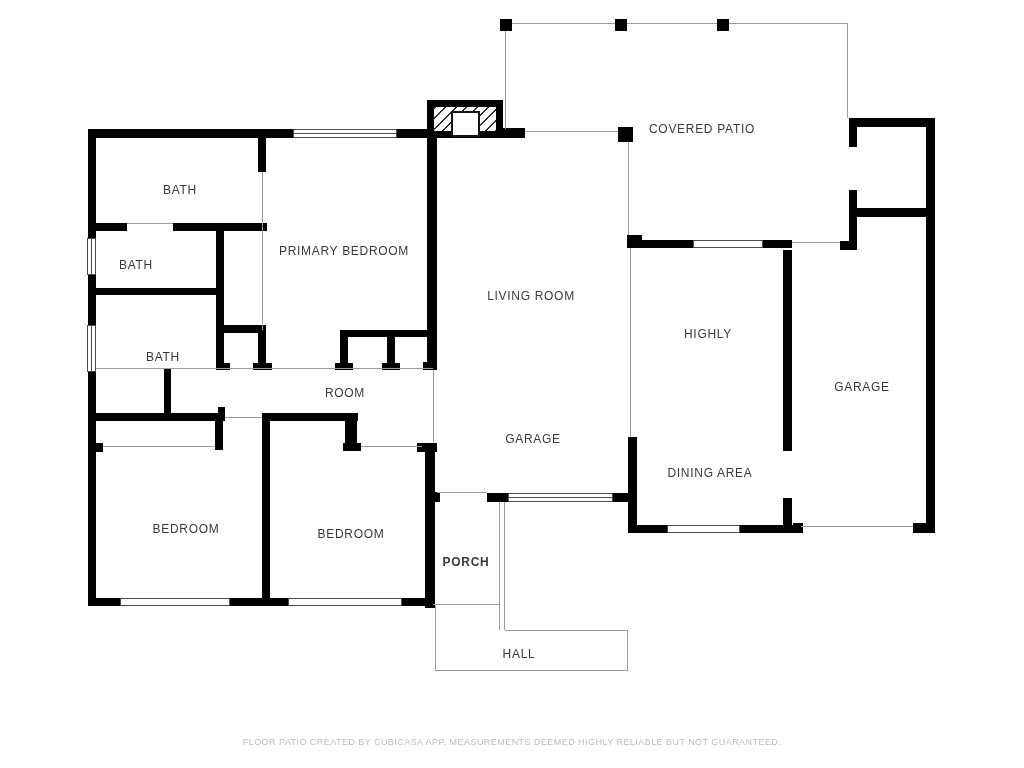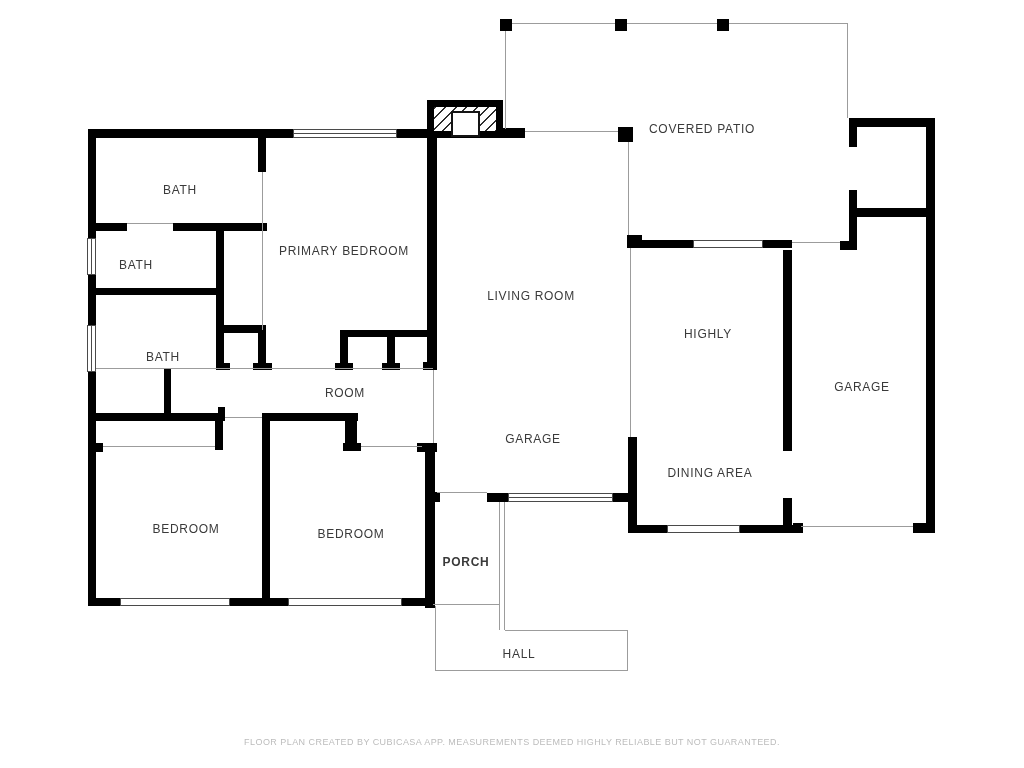--- a/index.html
+++ b/index.html
@@ -18,21 +18,21 @@
   .walkway{background:#ffffff;border-left:1px solid #9c9c9c;border-right:1px solid #9c9c9c;box-sizing:border-box;}
   .label{position:absolute;transform:translate(-50%,-50%);font-size:12px;letter-spacing:0.7px;
          color:#3a3a3a;white-space:nowrap;}
   .footer{position:absolute;left:0;top:737px;width:1024px;text-align:center;font-size:9px;
           letter-spacing:0.45px;color:#bcbcbc;}
 </style>
 </head>
 <body>
 
 <div id="floorplan">
-  <div class="footer">FLOOR PLAN CREATED BY CUBICASA APP. MEASUREMENTS DEEMED HIGHLY RELIABLE BUT NOT GUARANTEED.</div>
+  <div class="footer">FLOOR PATIO CREATED BY CUBICASA APP. MEASUREMENTS DEEMED HIGHLY RELIABLE BUT NOT GUARANTEED.</div>
 <div class="abs wall" style="left: 88px; top: 129px; width: 205px; height: 9px;"></div>
     <div class="abs wall" style="left: 397px; top: 129px; width: 30px; height: 9px;"></div>
     <div class="abs wall" style="left: 503px; top: 128px; width: 22px; height: 10px;"></div>
     <div class="abs wall" style="left: 618px; top: 127px; width: 15px; height: 15px;"></div>
     <div class="abs wall" style="left: 88px; top: 129px; width: 8px; height: 474px;"></div>
     <div class="abs wall" style="left: 88px; top: 598px; width: 345px; height: 8px;"></div>
     <div class="abs wall" style="left: 258px; top: 129px; width: 8px; height: 43px;"></div>
     <div class="abs wall" style="left: 90px; top: 223px; width: 37px; height: 8px;"></div>
     <div class="abs wall" style="left: 173px; top: 223px; width: 94px; height: 8px;"></div>
     <div class="abs wall" style="left: 216px; top: 231px; width: 8px; height: 64px;"></div>

